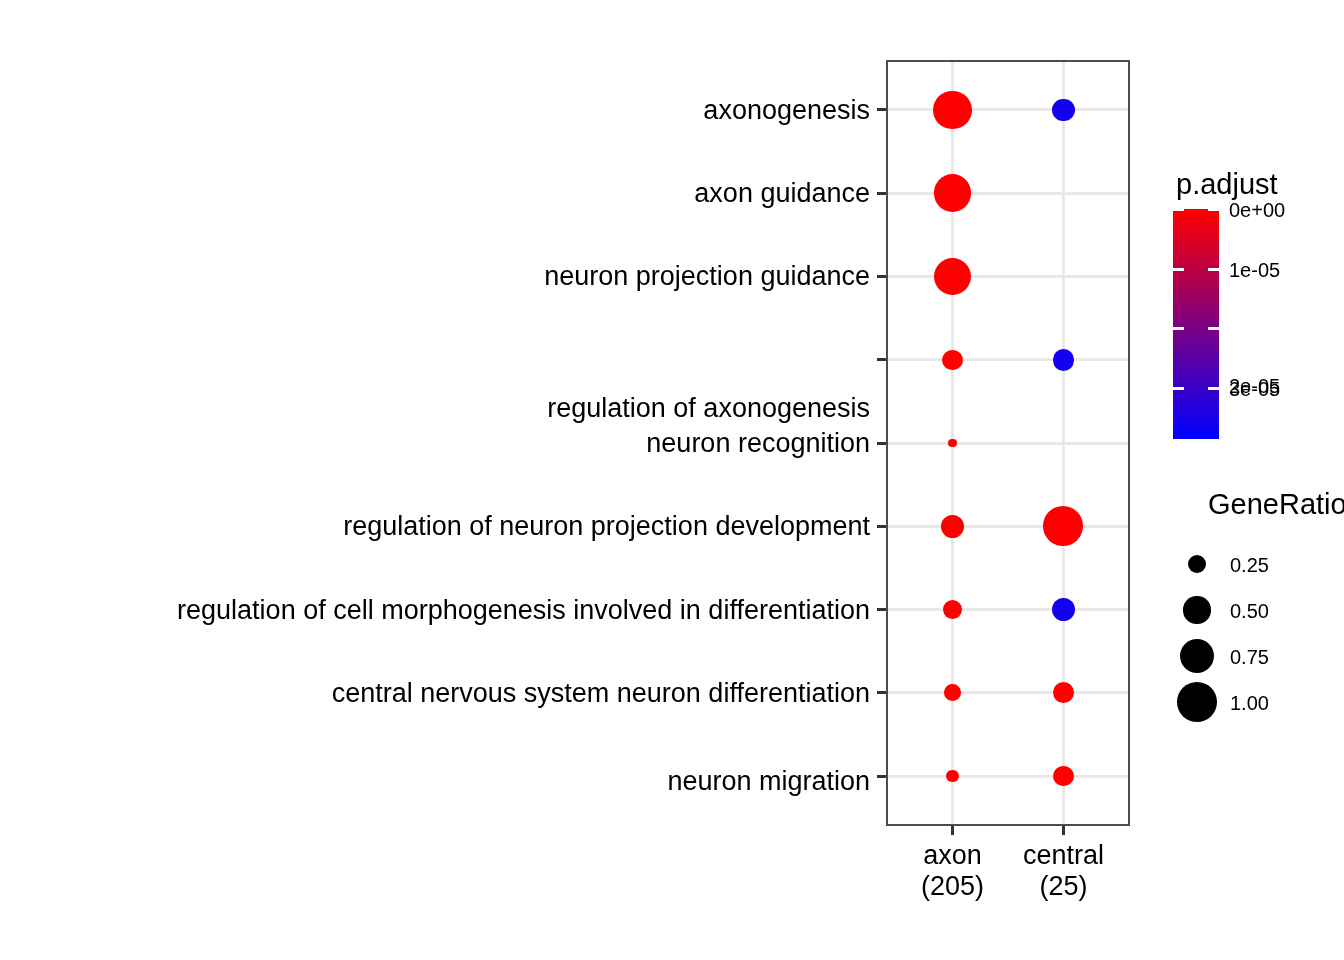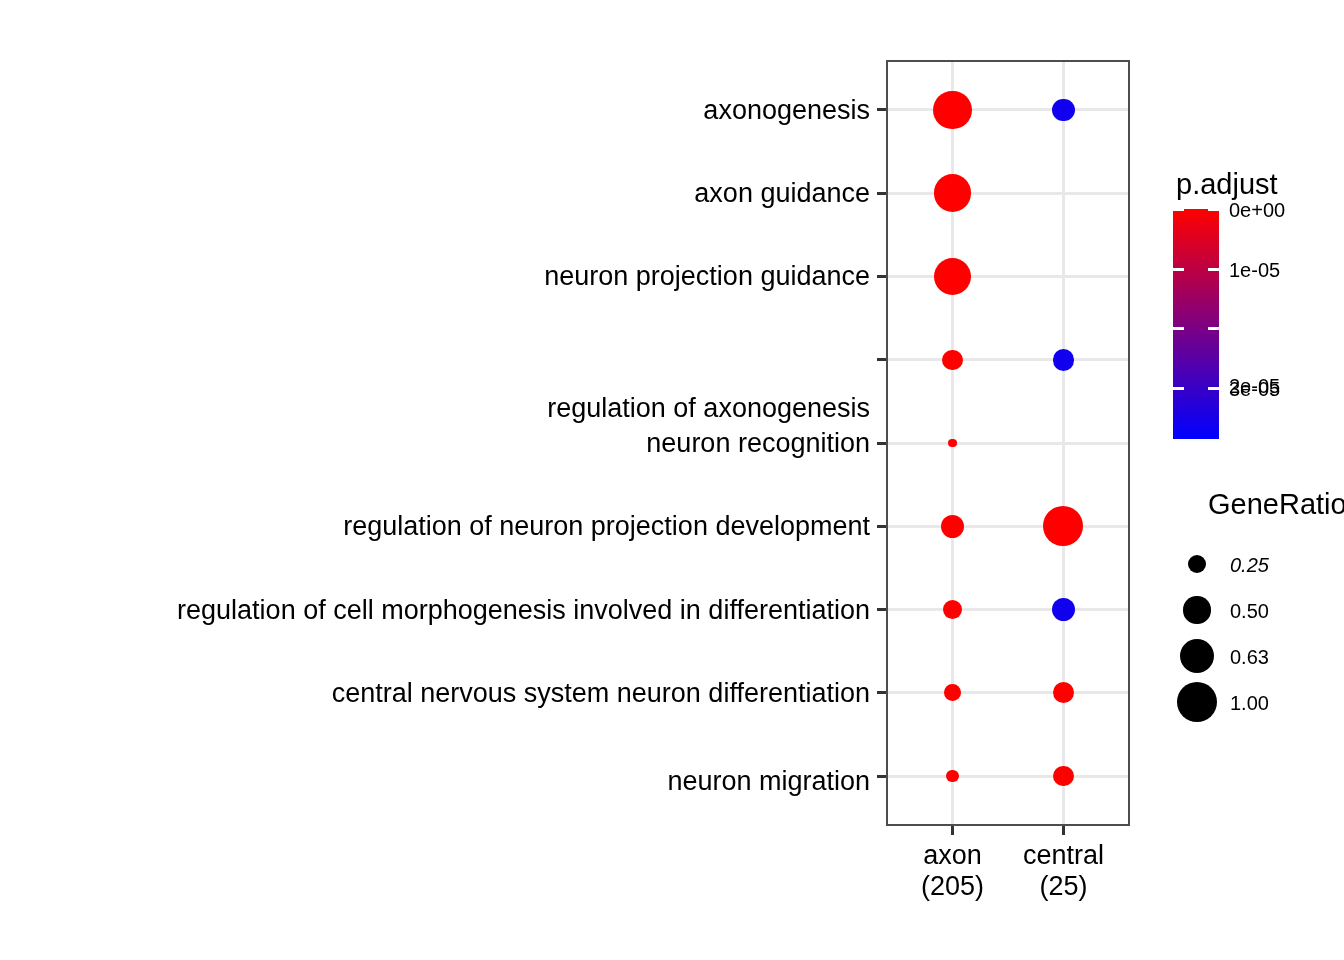--- a/index.html
+++ b/index.html
@@ -133,22 +133,22 @@
         <div class="cb-notch" style="left: 1173px; top: 387.221px; width: 11px; height: 3px;"></div>
         <div class="cb-notch" style="left: 1208px; top: 387.221px; width: 11px; height: 3px;"></div>
         <div class="cb-label" style="left: 1229px; top: 375.221px;">3e-05</div>
       </div>
   </div>
 
   <div>
     <div class="legend-title" id="szTitle" style="left: 1176px; top: 488px; margin-left: 32px;">GeneRatio</div>
     <div id="szEntries">
         <div class="dot" style="left: 1188px; top: 555px; width: 18px; height: 18px; background: rgb(0, 0, 0);"></div>
-        <div class="sz-label" style="left: 1230px; top: 551px; font-style: italic;">0.25</div>
+        <div class="sz-label" style="left: 1230px; top: 551px;">0.25</div>
         <div class="dot" style="left: 1183.44px; top: 596.444px; width: 27.1127px; height: 27.1127px; background: rgb(0, 0, 0);"></div>
         <div class="sz-label" style="left: 1230px; top: 597px;">0.50</div>
         <div class="dot" style="left: 1179.95px; top: 638.947px; width: 34.1051px; height: 34.1051px; background: rgb(0, 0, 0);"></div>
-        <div class="sz-label" style="left: 1230px; top: 643px;">0.63</div>
+        <div class="sz-label" style="left: 1230px; top: 643px;">0.75</div>
         <div class="dot" style="left: 1177px; top: 682px; width: 40px; height: 40px; background: rgb(0, 0, 0);"></div>
         <div class="sz-label" style="left: 1230px; top: 689px;">1.00</div>
       </div>
   </div>
 </div>
 
 </body></html>

